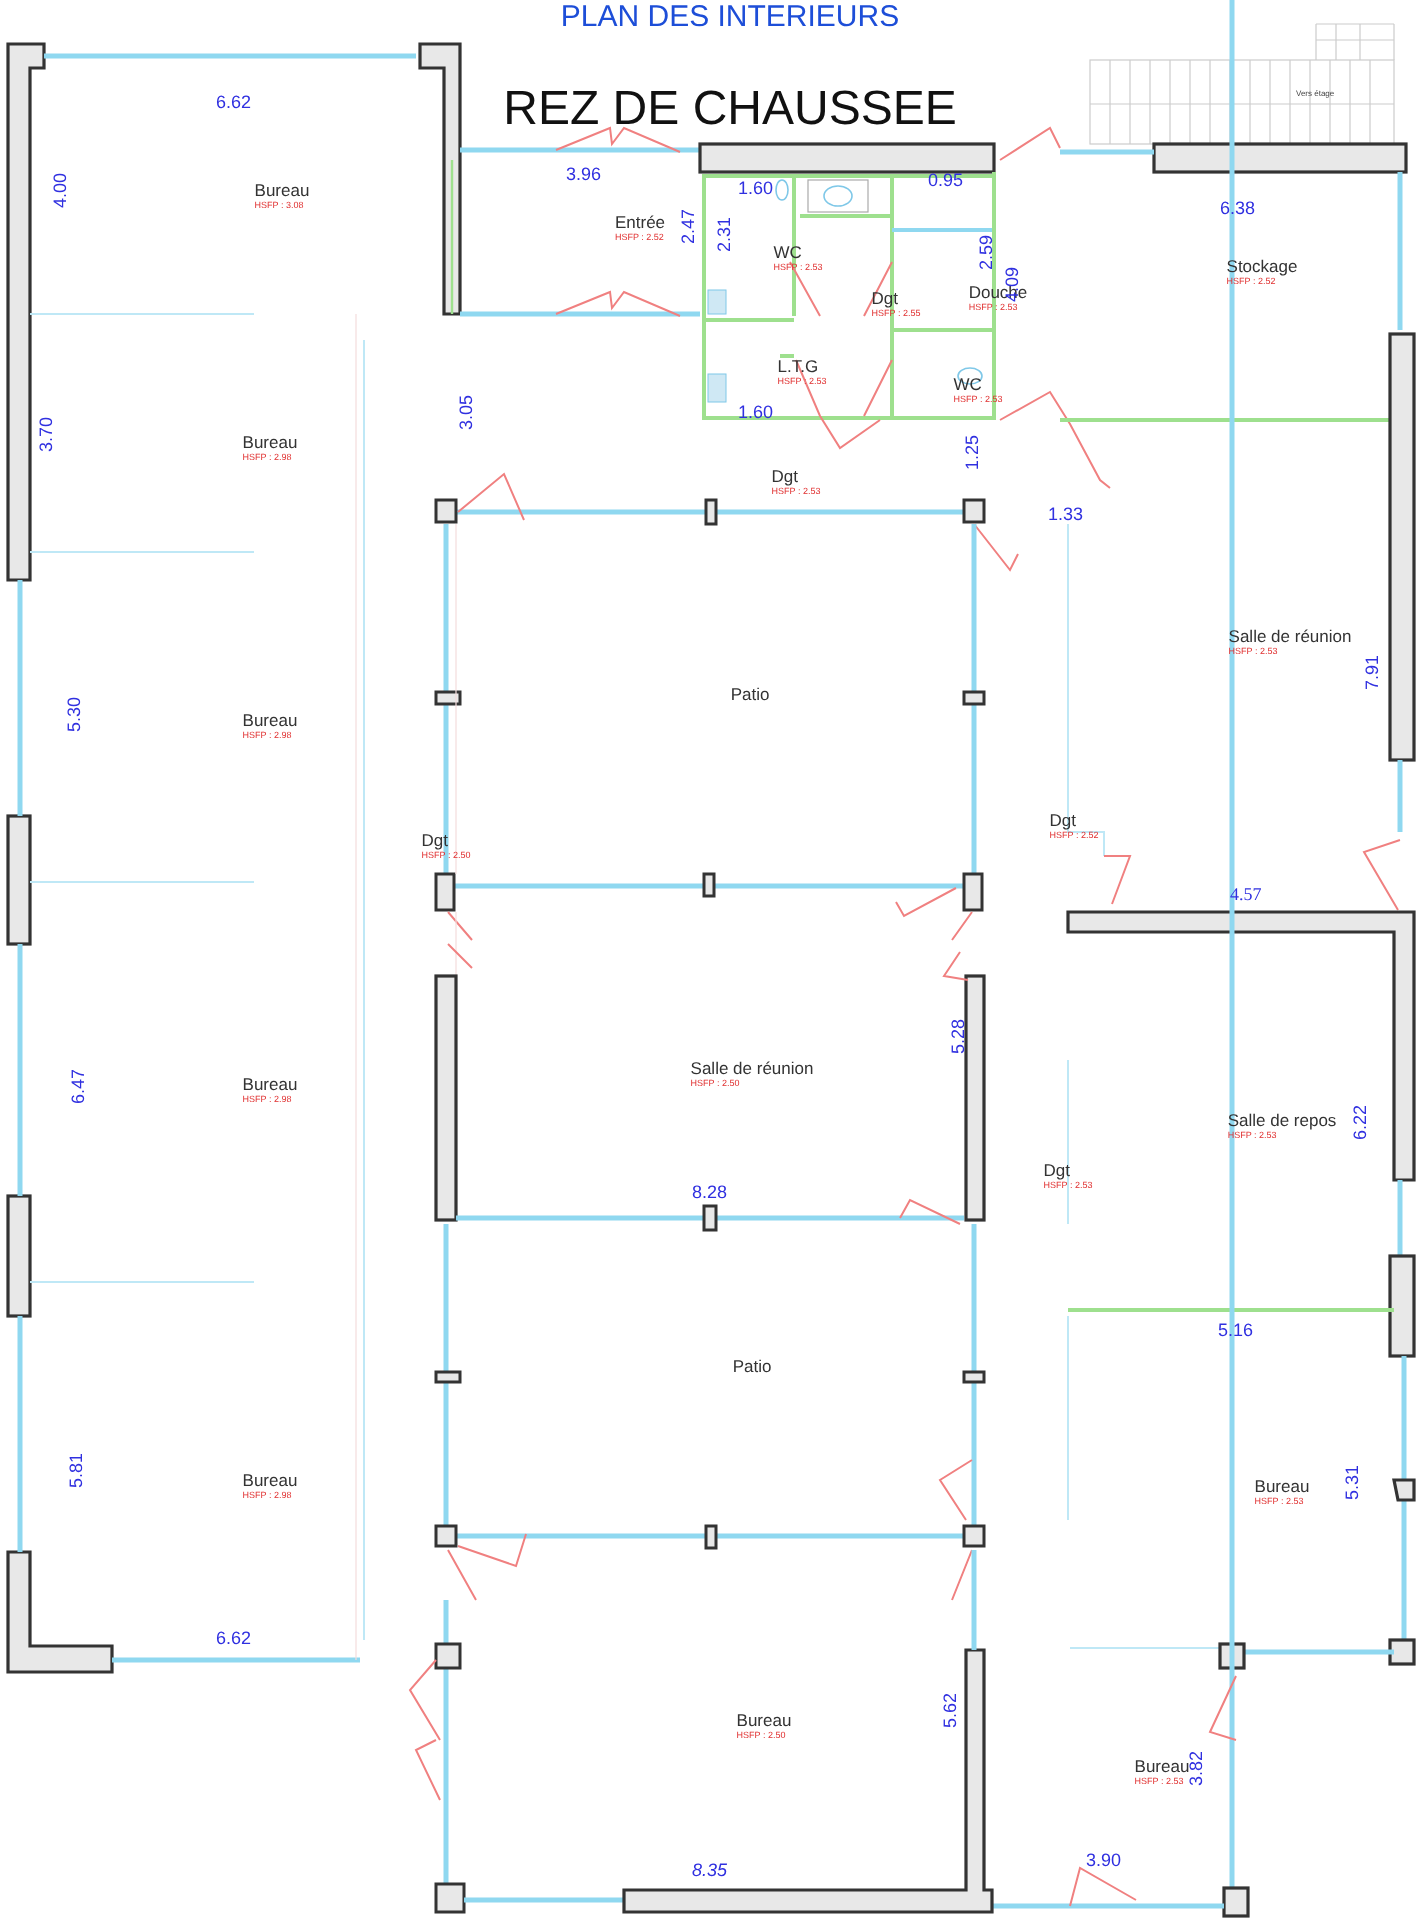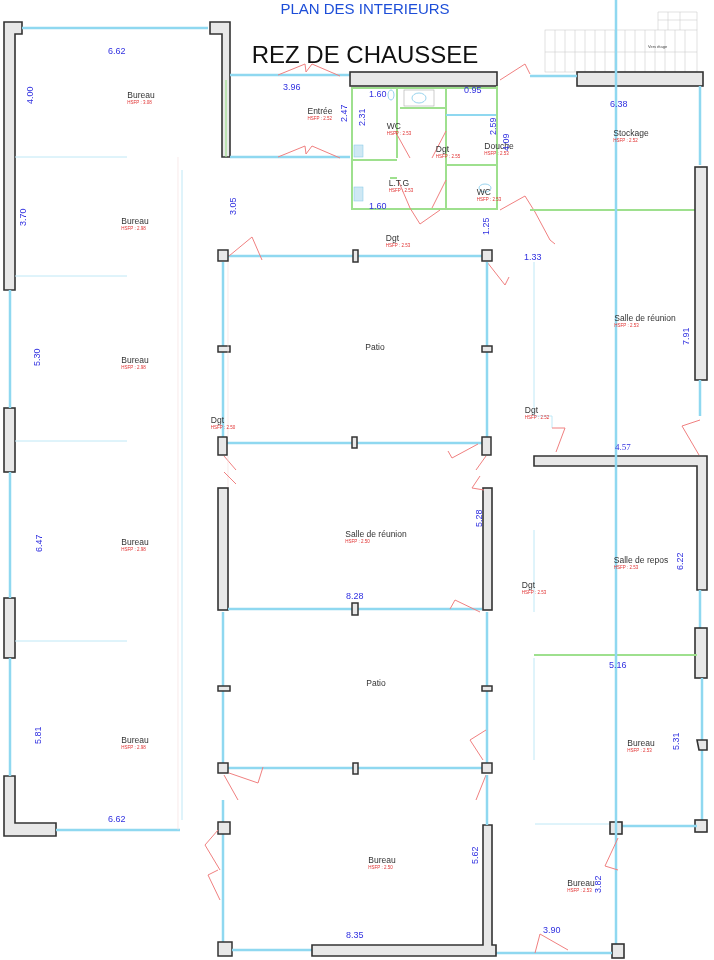--- a/index.html
+++ b/index.html
@@ -290,15 +290,15 @@
     <div class="dim" style="left: 590px; top: 99px; margin-left: 20px;">6.38</div>
     <div class="dim v" style="left: 681px; top: 345px;">7.91</div>
     <div class="dim" style="left: 615px; top: 442px; font-family: Liberation Serif, serif;">4.57</div>
     <div class="dim v" style="left: 474px; top: 527px;">5.28</div>
     <div class="dim" style="left: 346px; top: 591px;">8.28</div>
     <div class="dim v" style="left: 675px; top: 570px;">6.22</div>
     <div class="dim" style="left: 609px; top: 660px;">5.16</div>
     <div class="dim v" style="left: 671px; top: 750px;">5.31</div>
     <div class="dim v" style="left: 470px; top: 864px;">5.62</div>
     <div class="dim v" style="left: 593px; top: 893px;">3.82</div>
-    <div class="dim" style="left: 346px; top: 930px;">8.35</div>
+    <div class="dim" style="left: 346px; top: 930px; font-style: italic;">8.35</div>
     <div class="dim" style="left: 543px; top: 925px;">3.90</div>
   </div>
 
 </body></html>

